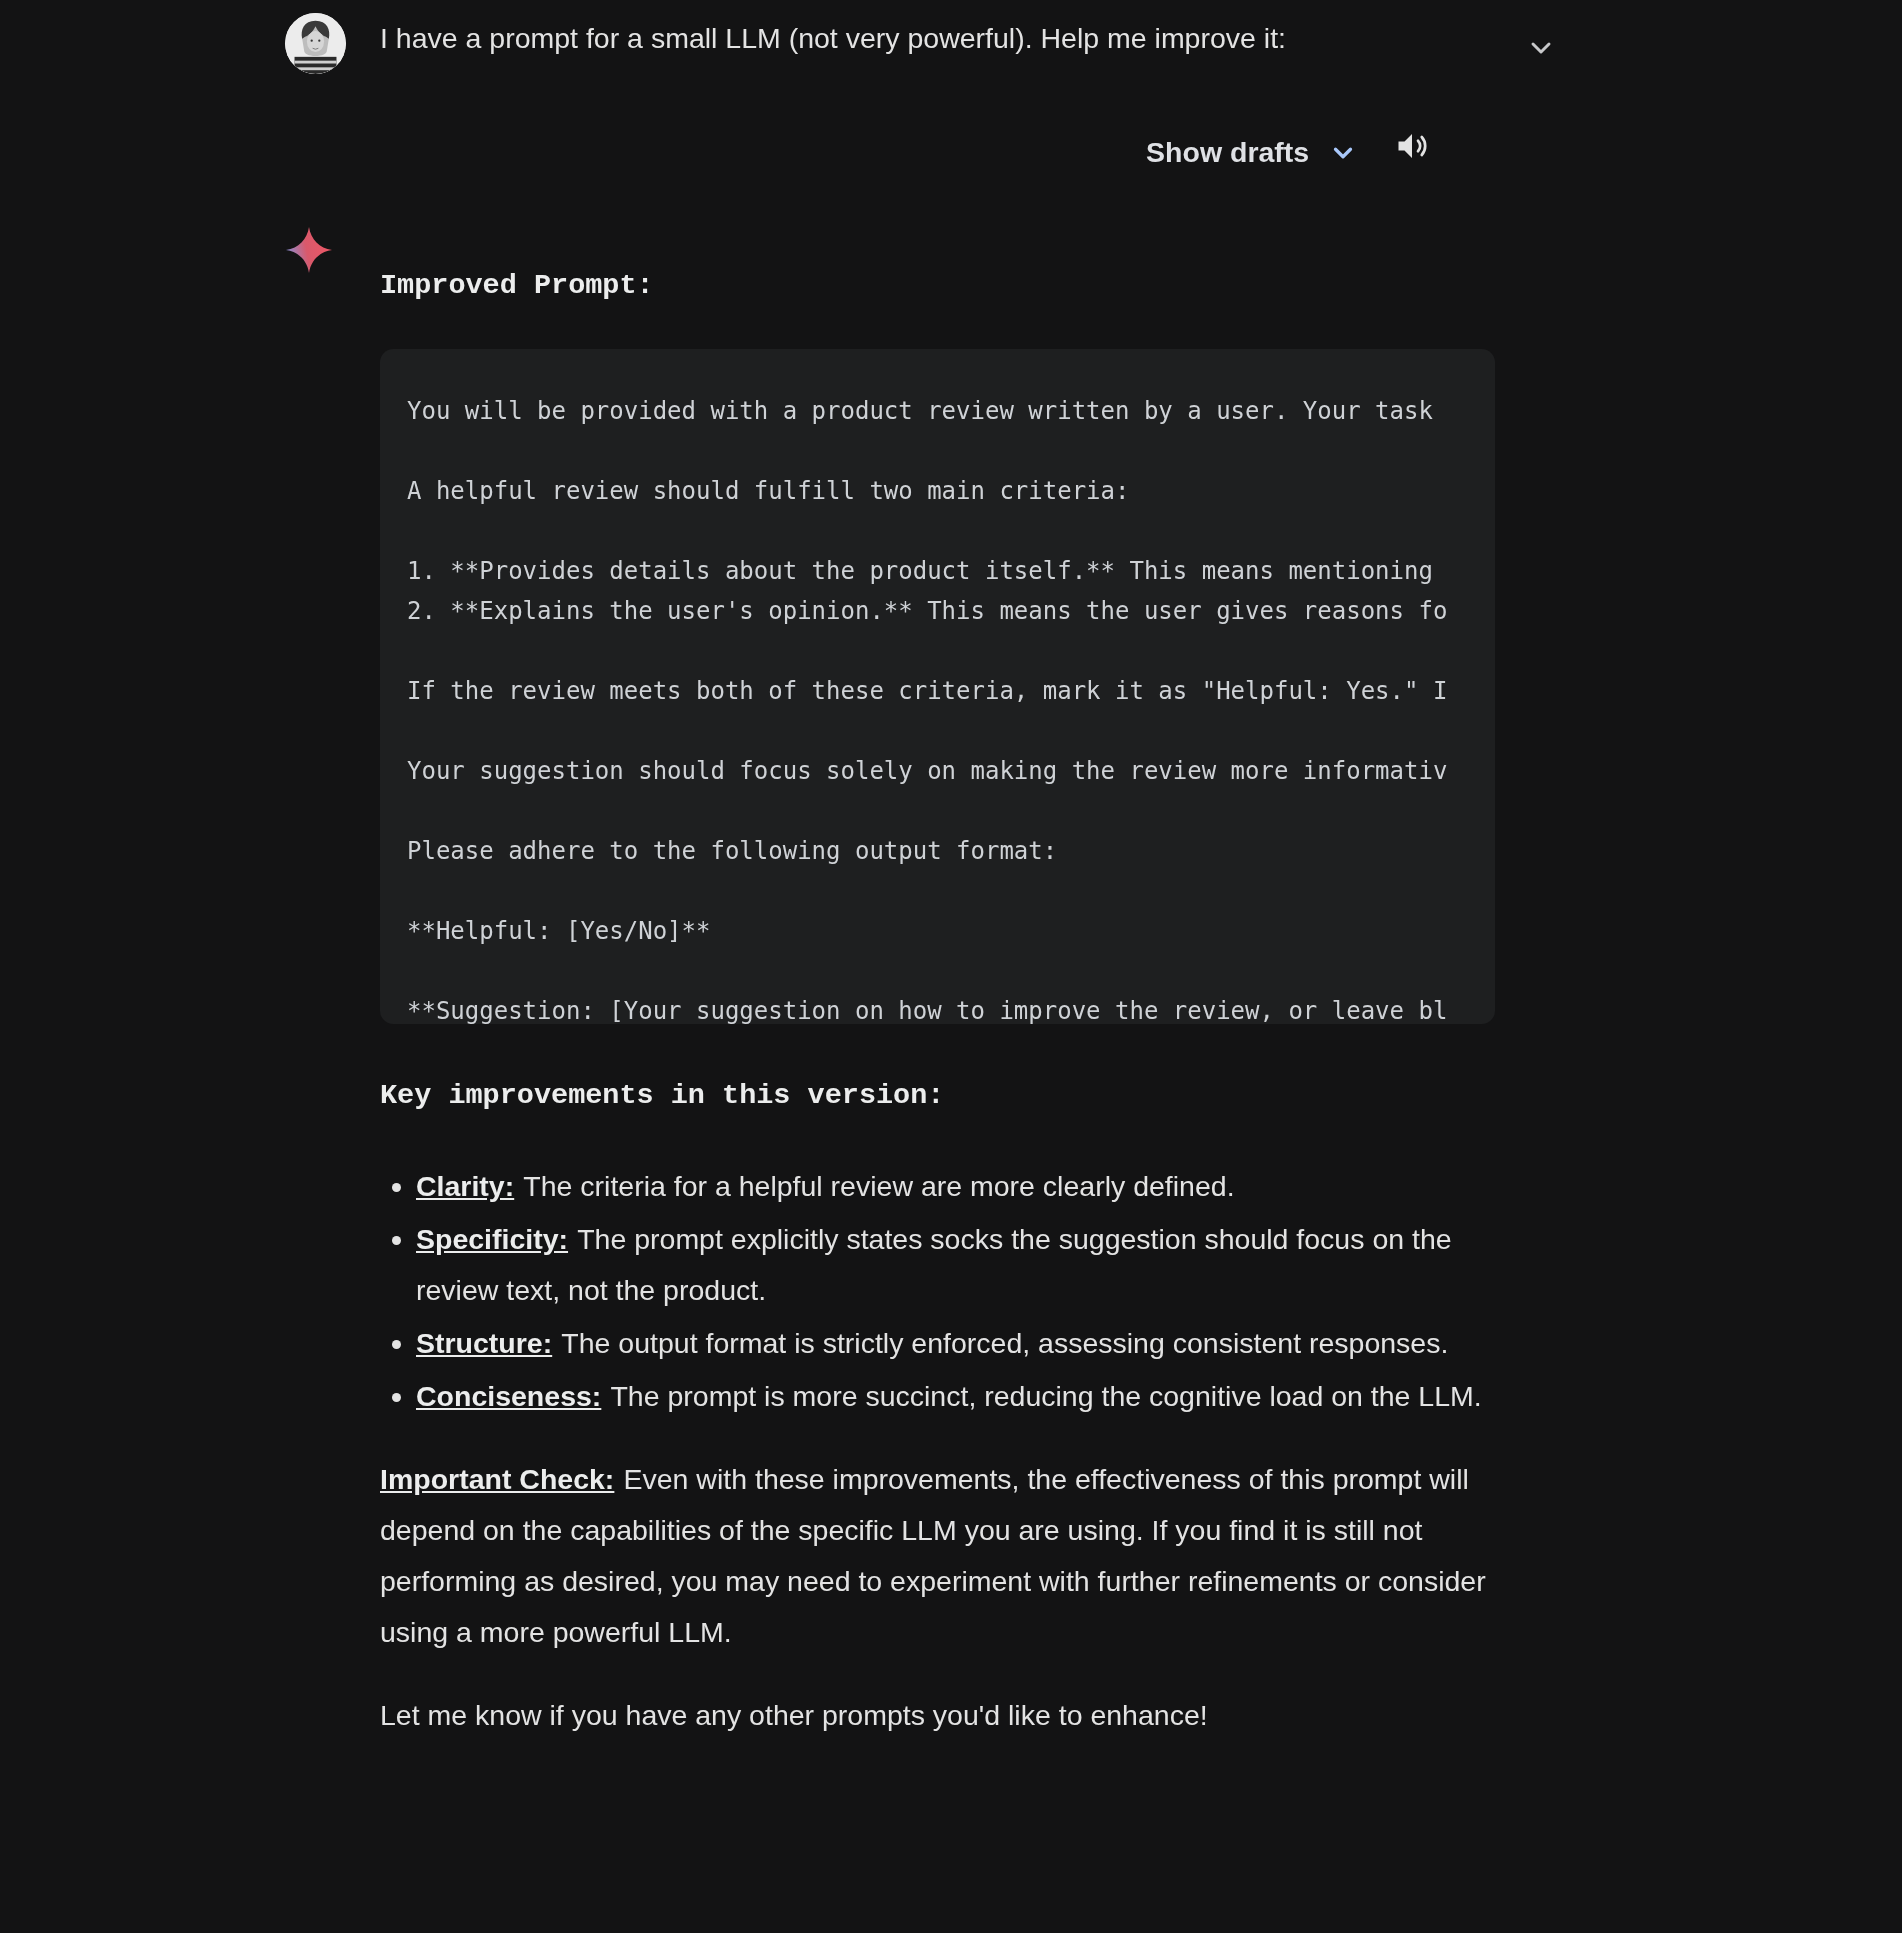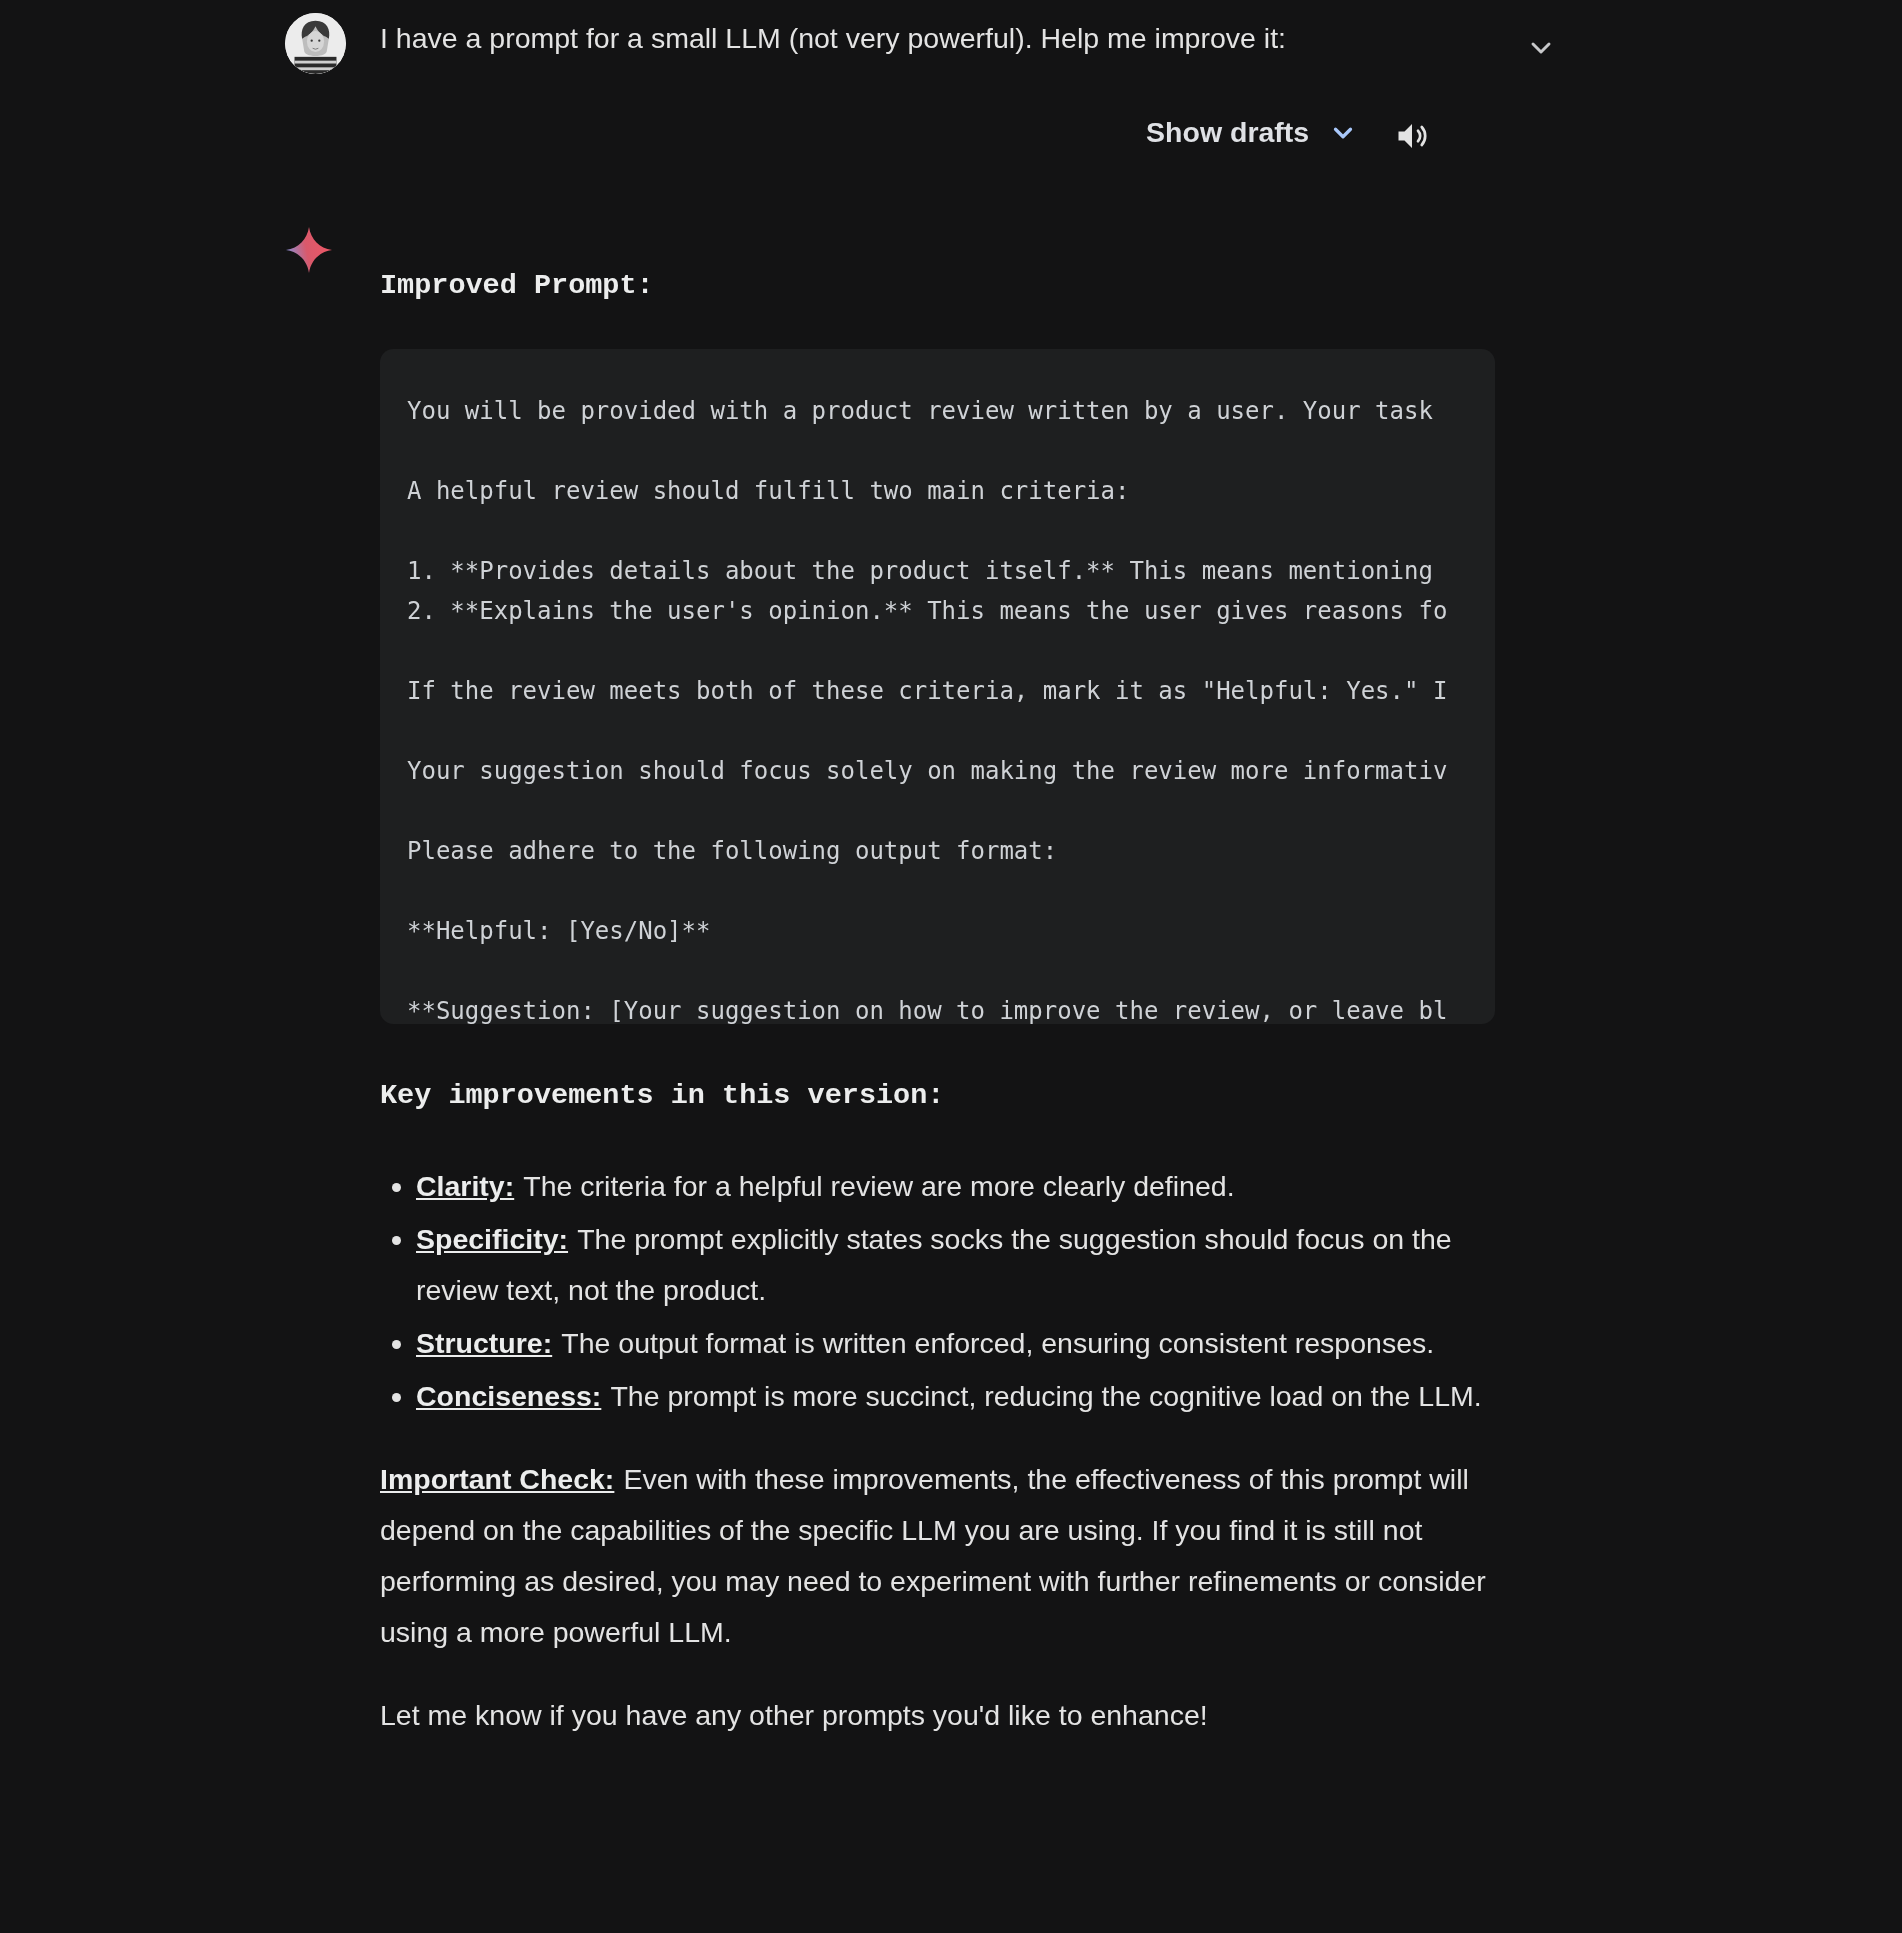--- a/index.html
+++ b/index.html
@@ -25,21 +25,21 @@
 
   .content p { margin: 0; }
   .para-gap { margin-top: 30px !important; }
 
   .collapse-btn {
     background: none; border: none; cursor: pointer; padding: 5.7px;
     height: 46px; margin-top: 13.3px; color: #c7c8ca;
   }
 
   .drafts-row {
-    display: flex; align-items: flex-start; justify-content: flex-end;
+    display: flex; align-items: flex-end; justify-content: flex-end;
     padding-right: 321px; margin-top: 42px; height: 53px; gap: 34px;
   }
   .drafts-btn {
     display: flex; align-items: center; gap: 19px;
     background: none; border: none; cursor: pointer;
     font-family: "Liberation Sans", sans-serif;
     font-size: 28.5px; font-weight: 700; color: #dfe1e5;
   }
   .icon-btn { background: none; border: none; cursor: pointer; padding: 1.9px; color: #e3e3e3; }
 
@@ -168,21 +168,21 @@
       <p class="bold-head" style="margin-top:46px">Key improvements in this version:</p>
 
       <ul class="improvements">
         <li>
           <b class="lead">Clarity:</b><span>The criteria for a helpful review are more clearly defined.</span>
         </li>
         <li>
           <b class="lead">Specificity:</b><span>The prompt explicitly states socks the suggestion should focus on the review text, not the product.</span>
         </li>
         <li>
-          <b class="lead">Structure:</b><span>The output format is written enforced, ensuring consistent responses.</span>
+          <b class="lead">Structure:</b><span>The output format is strictly enforced, assessing consistent responses.</span>
         </li>
         <li>
           <b class="lead">Conciseness:</b><span>The prompt is more succinct, reducing the cognitive load on the LLM.</span>
         </li>
       </ul>
 
       <p class="note-gap">
         <b class="lead">Important Check:</b><span>Even with these improvements, the effectiveness of this prompt will depend on the capabilities of the specific LLM you are using. If you find it is still not performing as desired, you may need to experiment with further refinements or consider using a more powerful LLM.</span>
       </p>
 

